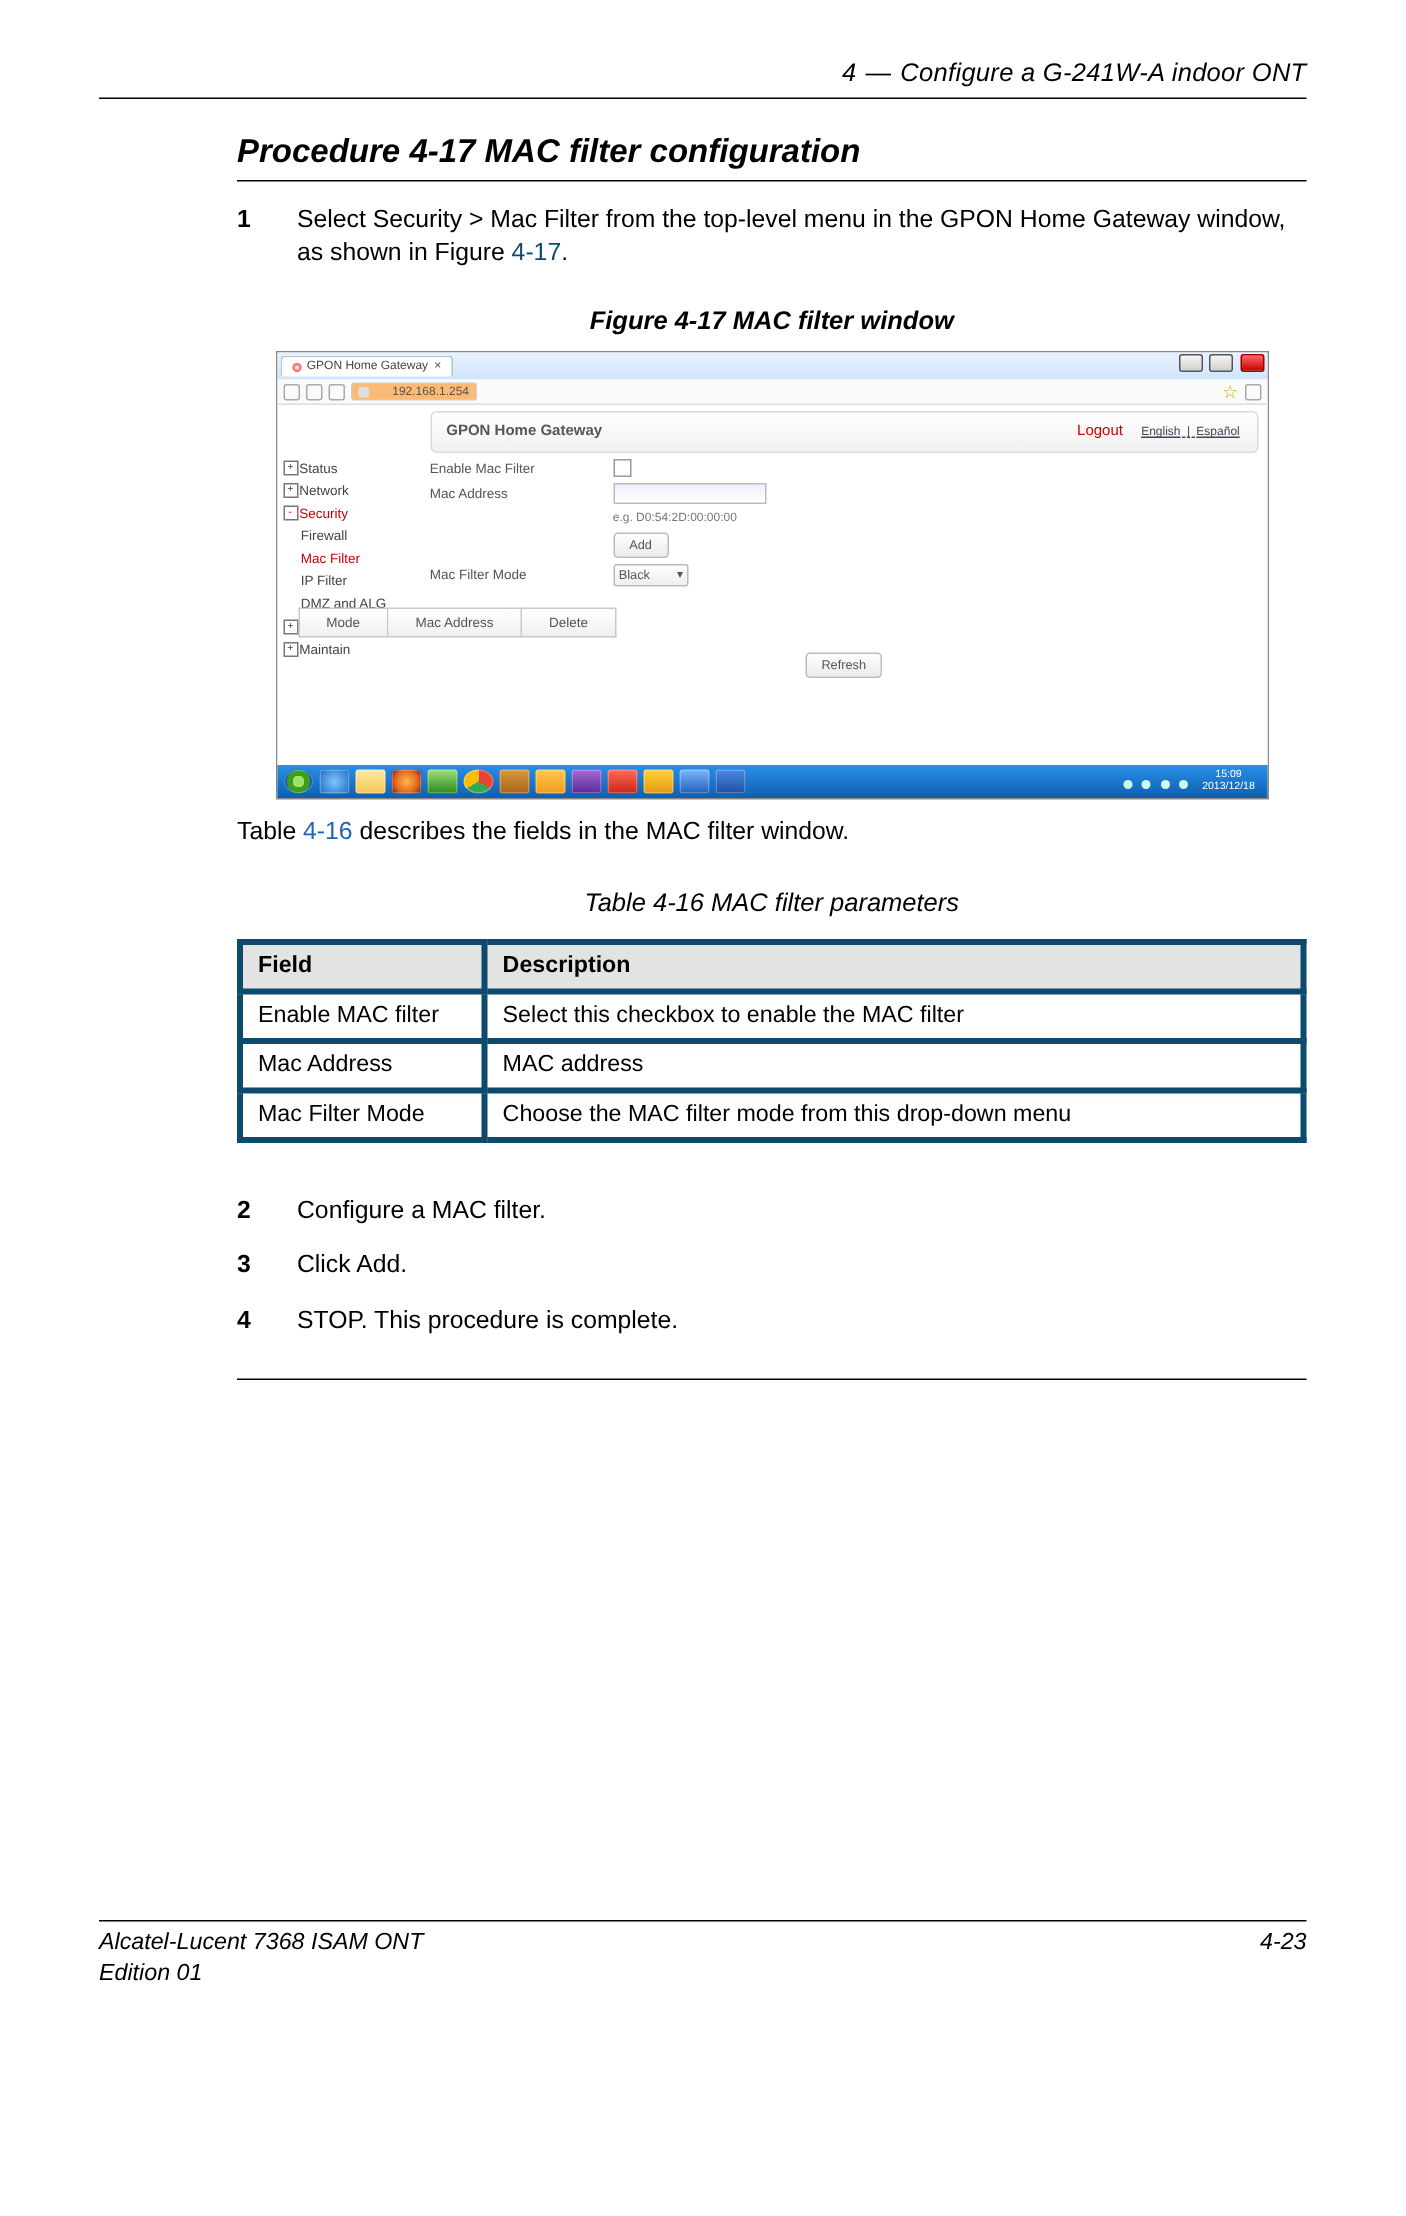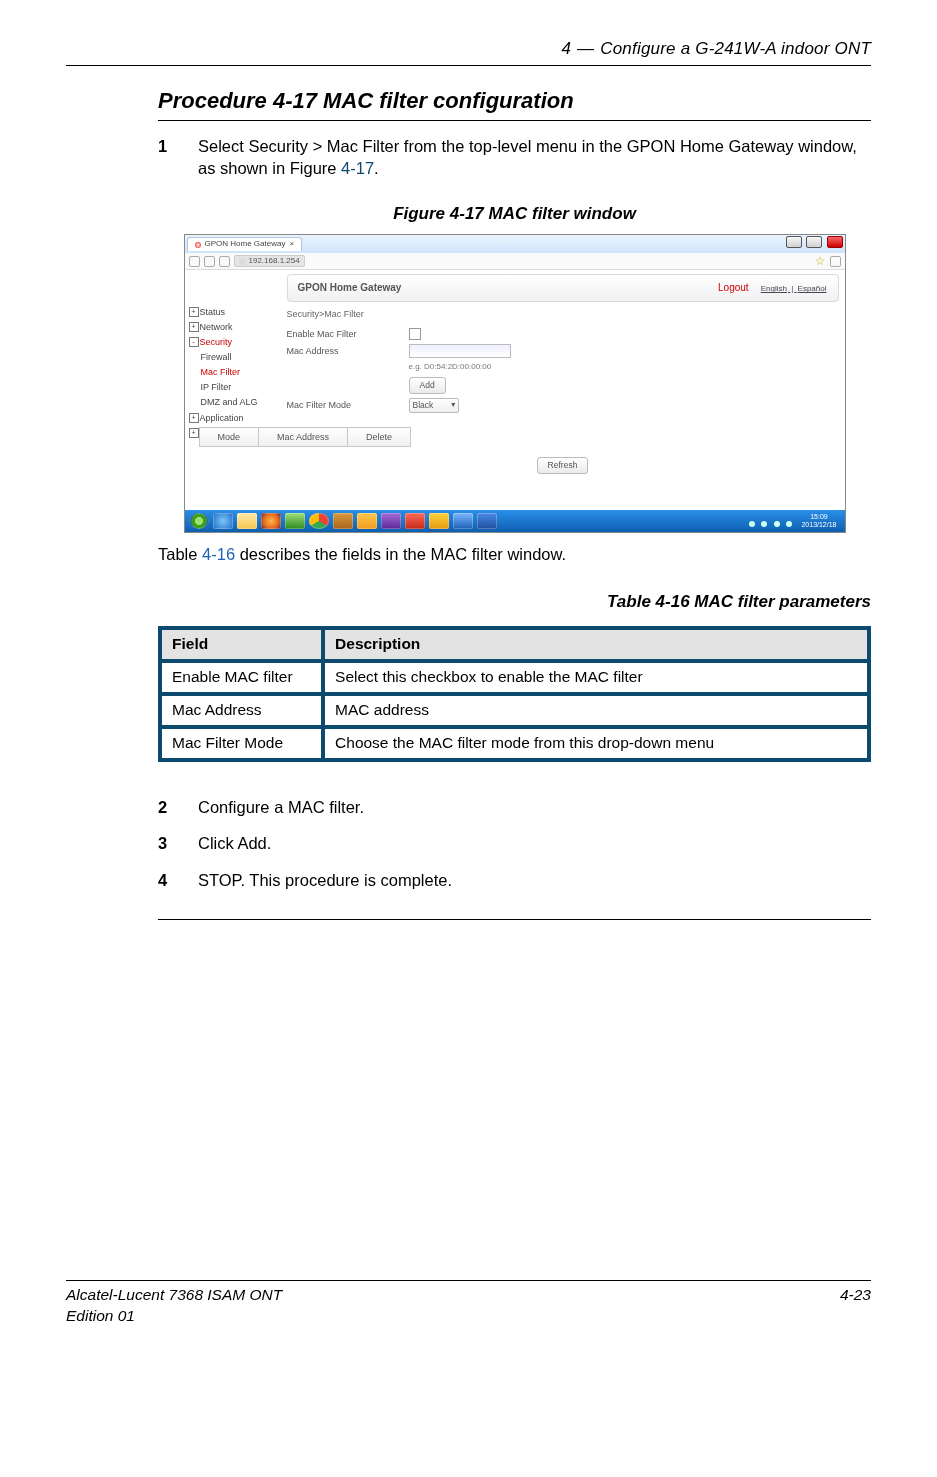--- a/index.html
+++ b/index.html
@@ -6,21 +6,21 @@
   body{width:937px;box-sizing:border-box;padding:38px 66px 36px 66px;font-family:"Segoe UI",Arial,sans-serif;font-size:16.5px;line-height:1.35;}
   .header{display:flex;justify-content:flex-end;font-style:italic;font-size:17px;border-bottom:1.6px solid #000;padding:0 0 4px 0;letter-spacing:0.2px;}
   .header .em-dash{margin:0 6px;font-style:normal;}
   .content-block{margin-left:92px;}
   .proc-title{margin:20px 0 6px 0;font-weight:700;font-style:italic;font-size:22px;border-bottom:1.6px solid #000;padding-bottom:4px;}
   .step{display:flex;margin:14px 0 0 0;}
   .step .num{width:40px;flex:0 0 40px;font-weight:700;}
   .step .text{flex:1;}
   .step .text .link{color:#0c4a6e;}
   .fig-caption{margin:24px 0 8px 0;text-align:center;font-weight:700;font-style:italic;font-size:17px;}
-  .tab-caption{margin:26px 0 12px 0;text-align:right;font-weight:700;font-style:italic;font-size:17px;}
+  .tab-caption{margin:26px 0 12px 0;text-align:center;font-weight:400;font-style:italic;font-size:17px;}
   .after-fig{margin:10px 0 0 0;}
   .after-fig .link{color:#2063b8;}
   table.params{border-collapse:collapse;width:100%;margin:2px 0 0 0;font-size:15.5px;}
   table.params th,table.params td{border:4px solid #0c4a6e;text-align:left;padding:4px 10px;}
   table.params th{background:#e3e3e3;font-weight:700;}
   table.params .col-field{width:23%;}
   .proc-end-rule{border:none;border-top:1.6px solid #000;margin:28px 0 0 0;}
   .page-footer{margin-top:360px;border-top:1.6px solid #000;padding-top:4px;display:flex;justify-content:space-between;font-style:italic;font-size:15.5px;line-height:1.35;}
   .page-footer .right{text-align:right;}
 
@@ -28,21 +28,21 @@
   .scr-wrap{width:660px;margin:0 auto;border:1px solid #888;}
   .aero-bar{height:18px;background:linear-gradient(#e9f3ff,#cfe4fb);display:flex;align-items:center;justify-content:space-between;font-size:8px;color:#444;padding:0 2px;}
   .aero-tab{background:#fff;border:1px solid #b0c4de;border-bottom:none;padding:1.5px 7px;border-radius:3px 3px 0 0;display:flex;align-items:center;gap:4px;}
   .aero-tab .favicon{width:6px;height:6px;display:inline-block;border-radius:50%;background:radial-gradient(#fff,#e00);}
   .win-btn{display:inline-block;width:14px;height:10px;margin-left:2px;border-radius:2px;border:1px solid #555;}
   .win-min{background:linear-gradient(#f7f7f7,#d0d0d0);}
   .win-max{background:linear-gradient(#f7f7f7,#d0d0d0);}
   .win-close{background:linear-gradient(#f66,#c00);border-color:#900;}
   .chrome-row{height:16px;background:#fafafa;border-bottom:1px solid #ddd;display:flex;align-items:center;gap:4px;padding:0 4px;font-size:8px;color:#555;}
   .chrome-row .nav-ico{width:9px;height:9px;display:inline-block;border:1px solid #aaa;border-radius:2px;}
-  .chrome-row .omni{flex:0 0 auto;border:1px solid #ccc;border-radius:2px;padding:0 4px;background:#e5e5e5;display:flex;align-items:center;gap:3px;}
+  .chrome-row .omni{flex:0 0 auto;border:1px solid #ccc;border-radius:2px;padding:0 4px;background:#fdba74;display:flex;align-items:center;gap:16px;}
   .chrome-row .omni .cube{width:7px;height:7px;display:inline-block;background:#ddd;border-radius:1px;}
   .chrome-row .spacer{flex:1;}
   .chrome-row .star{color:#c9b400;font-size:12px;line-height:9px;}
   .gw-body{display:flex;background:#fff;font-size:9px;color:#444;min-height:240px;position:relative;}
   .gw-side{width:88px;padding:34px 4px 0 4px;}
   .gw-side .node{display:flex;align-items:center;gap:1px;padding:1.5px 0;}
   .gw-side .node .plus{width:8px;height:8px;display:inline-flex;align-items:center;justify-content:center;border:1px solid #777;font-size:7px;line-height:7px;background:#fff;}
   .gw-side .sub{padding-left:12px;}
   .gw-side .active{color:#c00;}
   .gw-side .security-root{color:#c00;}
@@ -160,21 +160,20 @@
           <span>
             <span class="logout">Logout</span>
             &nbsp;&nbsp;
             <span class="langs">
               <span>English</span>
               <span>|</span>
               <span>Español</span>
             </span>
           </span>
         </div>
-        <div class="gw-crumb">Security&gt;Mac Filter</div>
         <div class="gw-form">
           <div class="gw-row">
             <div class="gw-label">Enable Mac Filter</div>
             <div class="gw-check"></div>
           </div>
           <div class="gw-row">
             <div class="gw-label">Mac Address</div>
             <div class="gw-input"></div>
           </div>
           <div class="gw-row">

